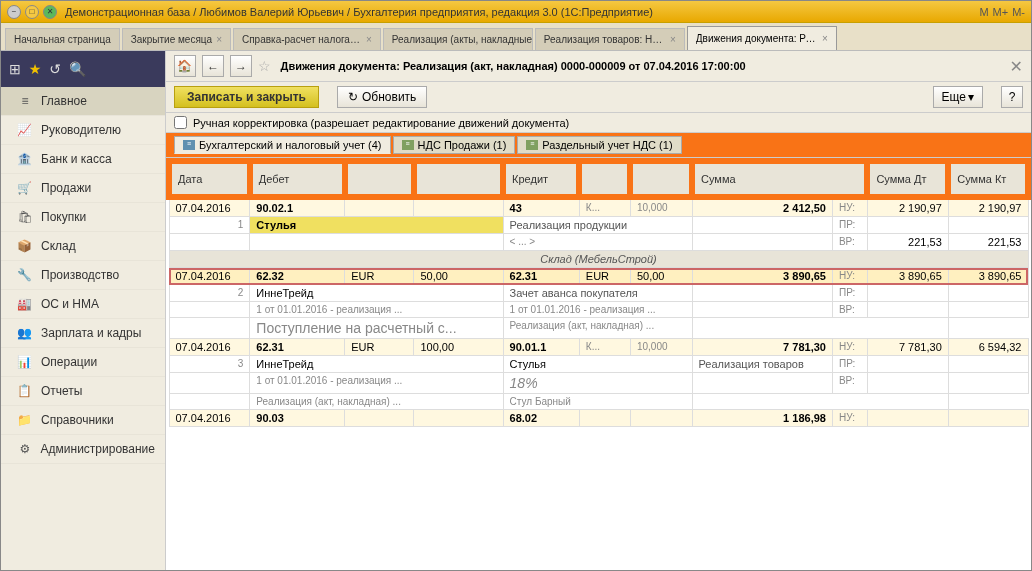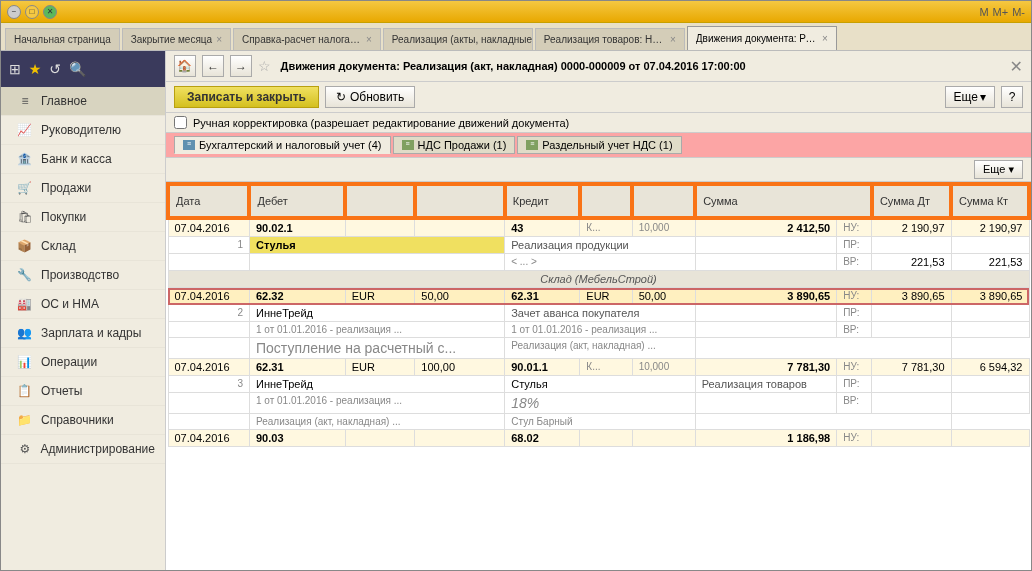--- a/index.html
+++ b/index.html
@@ -135,21 +135,21 @@
       font-weight: bold;
       color: #000;
       padding: 0 4px;
     }
 
     
     .action-bar {
       padding: 4px 8px;
       display: flex;
       align-items: flex-start;
-      gap: 6px;
+      gap: 18px;
       border-bottom: 1px solid #ccc;
       background: #f0ece0;
     }
     .btn-save {
       background: linear-gradient(to bottom, #f0e060, #d4c020);
       border: 1px solid #b8a010;
       padding: 3px 12px;
       font-size: 12px;
       cursor: pointer;
       font-weight: bold;
@@ -191,21 +191,21 @@
       background: #f0ece0;
       border-bottom: 1px solid #ccc;
     }
 
     
     .sub-tabs {
       padding: 3px 8px;
       display: flex;
       align-items: flex-start;
       gap: 2px;
-      background: #fca5a5;
+      background: #f97316;
       border-bottom: 1px solid #ccc;
     }
     .sub-tab {
       border: 1px solid #aaa;
       padding: 2px 8px;
       font-size: 11px;
       cursor: pointer;
       background: #e0dcc8;
       display: flex; align-items: center; gap: 4px;
     }
@@ -230,21 +230,21 @@
     table {
       width: 100%;
       border-collapse: collapse;
       font-size: 11px;
     }
     thead tr {
       background: #e8e4d8;
     }
     thead th {
       padding: 9px 6px;
-      border: 4px solid #f97316;
+      border: 6px solid #f97316;
       text-align: left;
       font-weight: normal;
       color: #333;
       white-space: nowrap;
     }
     tbody td {
       padding: 2px 6px;
       border: 1px solid #ddd;
       vertical-align: top;
     }
@@ -262,20 +262,21 @@
 <body>
 
 <div class="window-frame">
 
   <div class="title-bar">
     <div class="title-bar-icons">
       <div class="title-icon">−</div>
       <div class="title-icon yellow">□</div>
       <div class="title-icon green">✕</div>
     </div>
+    <span class="title-text">Демонстрационная база / Любимов Валерий Юрьевич / Бухгалтерия предприятия, редакция 3.0 (1С:Предприятие)</span>
     <div style="display:flex;gap:4px;margin-left:auto;">
       <span style="font-size:11px;color:#555;">M</span>
       <span style="font-size:11px;color:#555;">M+</span>
       <span style="font-size:11px;color:#555;">M-</span>
     </div>
   </div>
 
   <div class="tab-bar">
     <div class="tab">
       <span>Начальная страница</span>
@@ -404,25 +405,20 @@
         <div class="sub-tab">
           <span style="display:inline-block;width:12px;height:10px;background:#80a060;font-size:7px;color:white;text-align:center;">≡</span>
           <span>НДС Продажи (1)</span>
         </div>
         <div class="sub-tab">
           <span style="display:inline-block;width:12px;height:10px;background:#80a060;font-size:7px;color:white;text-align:center;">≡</span>
           <span>Раздельный учет НДС (1)</span>
         </div>
       </div>
 
-      <div class="table-filter-row">
-        <button style="background:linear-gradient(to bottom,#fff,#e8e4d8);border:1px solid #aaa;padding:2px 8px;font-size:11px;cursor:pointer;">
-          <span>Еще ▾</span>
-        </button>
-      </div>
 
       <div class="table-container">
         <table>
           <thead>
             <tr>
               <th>Дата</th>
               <th>Дебет</th>
               <th></th>
               <th></th>
               <th>Кредит</th>

